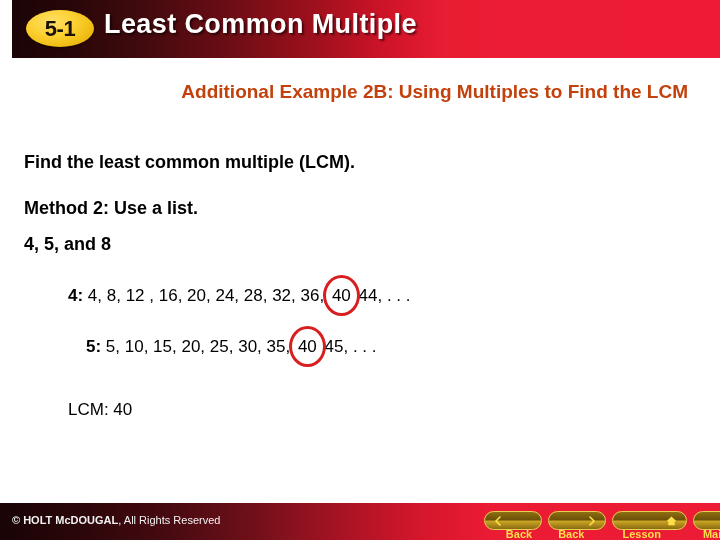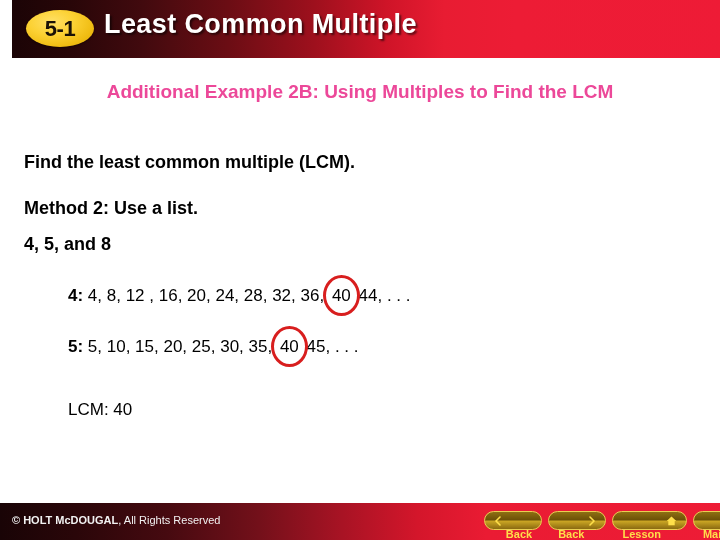--- a/index.html
+++ b/index.html
@@ -72,25 +72,25 @@
     position: absolute;
     left: 0;
     top: 58px;
     width: 720px;
     height: 445px;
     background: #ffffff;
   }
 
   .subtitle {
     position: absolute;
-    left: 24px;
+    left: 16px;
     top: 19px;
     width: 672px;
-    text-align: center;
-    color: #ec4899;
+    text-align: right;
+    color: #c2410c;
     font-family: "Liberation Sans", sans-serif;
     font-weight: bold;
     font-size: 19px;
     line-height: 29px;
   }
 
   .lead-line {
     position: absolute;
     left: 24px;
     color: #000000;
@@ -108,21 +108,21 @@
     position: absolute;
     left: 68px;
     top: 222px;
     width: 640px;
   }
   .list-row {
     position: relative;
     margin-bottom: 16px;
   }
   .list-row.r1 { margin-bottom: 20px; }
-  .list-row.r2 { margin-bottom: 20px; }
+  .list-row.r2 { margin-bottom: 20px; margin-left: 18px; }
 
   .list-line {
     font-family: "Liberation Sans", sans-serif;
     font-size: 17px;
     color: #000000;
     line-height: 23px;
     white-space: nowrap;
   }
   .list-label {
     font-weight: bold;

